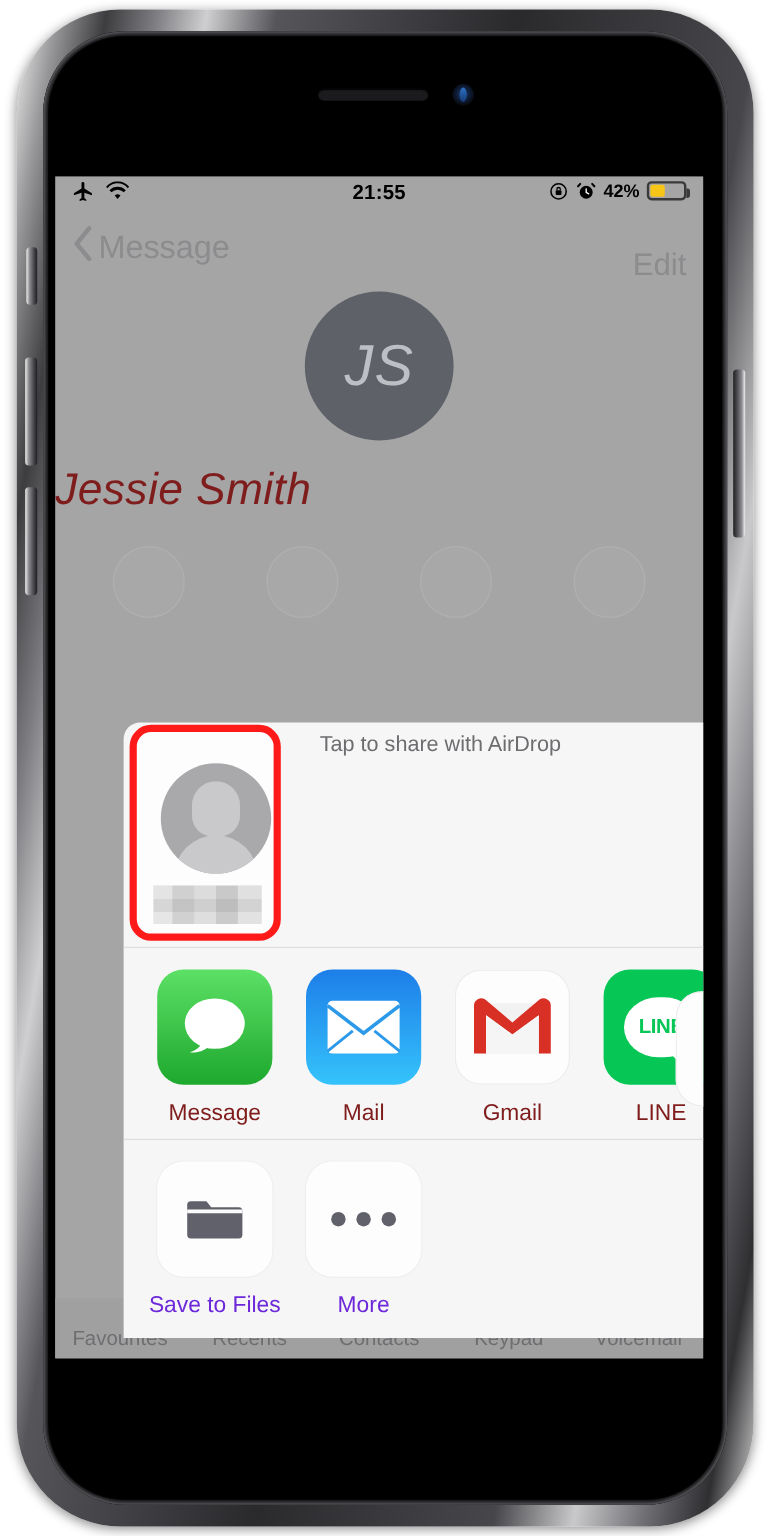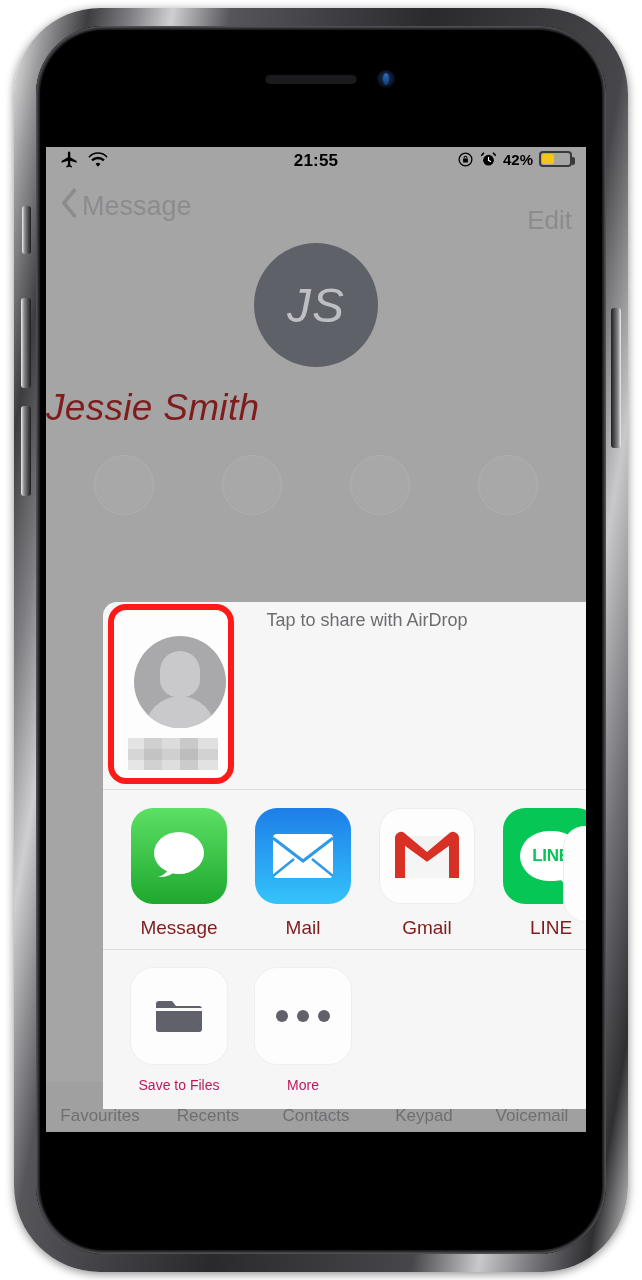--- a/index.html
+++ b/index.html
@@ -127,21 +127,21 @@
   #line-text{ font-size:17px; font-weight:bold; color:#06c755; letter-spacing:-.3px; }
   #icon-partial{ position:absolute; right:-46px; top:18px; width:96px; height:96px;
     border-radius:22px; background:#fdfdfd; box-shadow:inset 0 0 0 1px #ececec; }
 
   
   #action-row{ display:flex; padding:18px 0 16px 14px; }
   .action-item{ width:124px; text-align:center; }
   .action-icon{ width:96px; height:96px; margin:0 auto; border-radius:22px;
     background:#fdfdfd; display:flex; align-items:center; justify-content:center;
     box-shadow:0 0 0 1px #efefef; }
-  .action-label{ margin-top:13px; font-size:14px; color:#be185d; }
+  .action-label{ margin-top:13px; font-size:19px; color:#6d28d9; }
   #dots{ display:flex; gap:9px; }
   #dots i{ width:12px; height:12px; border-radius:50%; background:#61616b; }
 
   
   #tab-bar{ position:absolute; left:0; right:0; bottom:0; height:50px;
     background:#a0a0a1; display:flex; align-items:flex-end;
     padding-bottom:6px; }
   .tab-item{ flex:1; text-align:center; font-size:17px; color:#6f6f72; }
 </style>
 </head>

